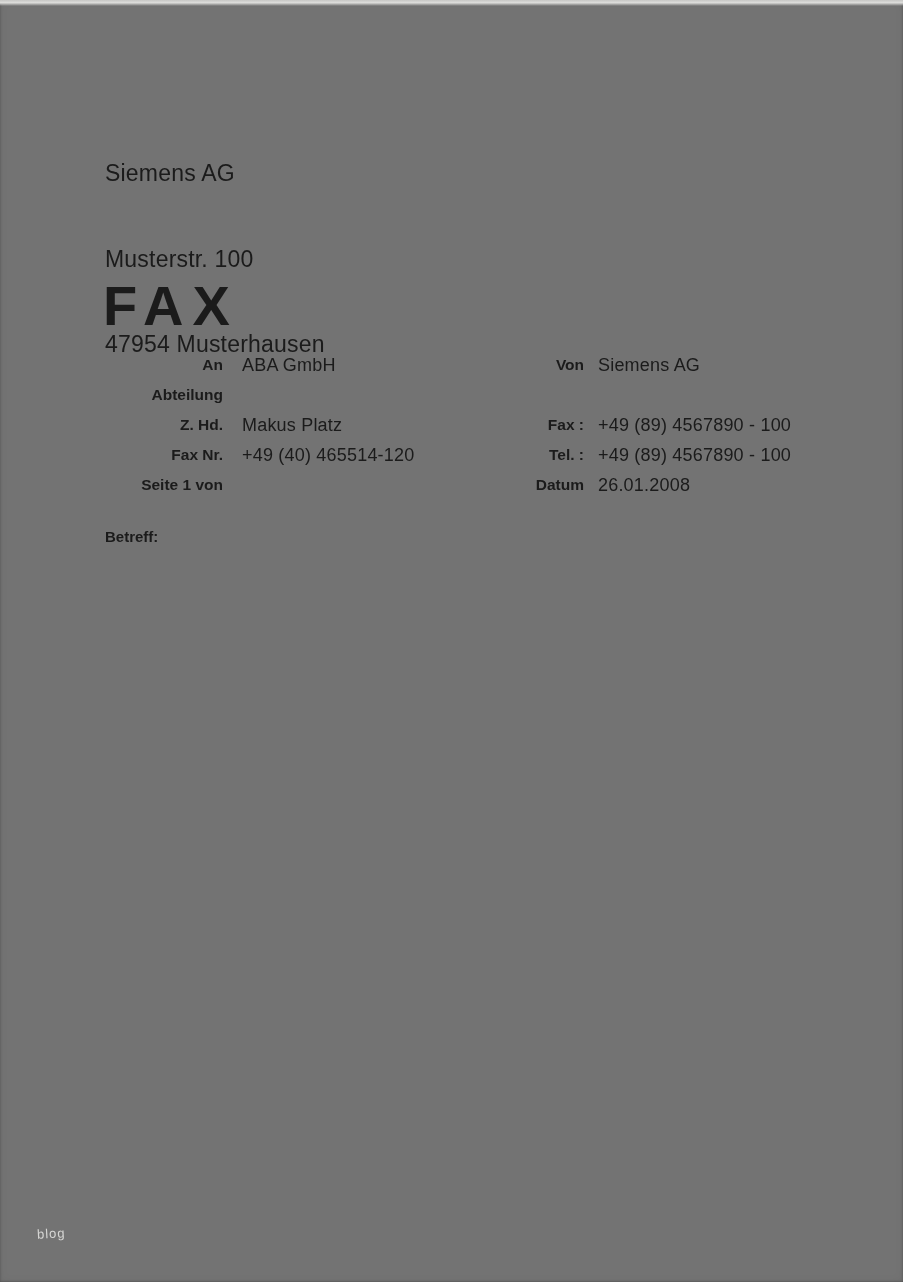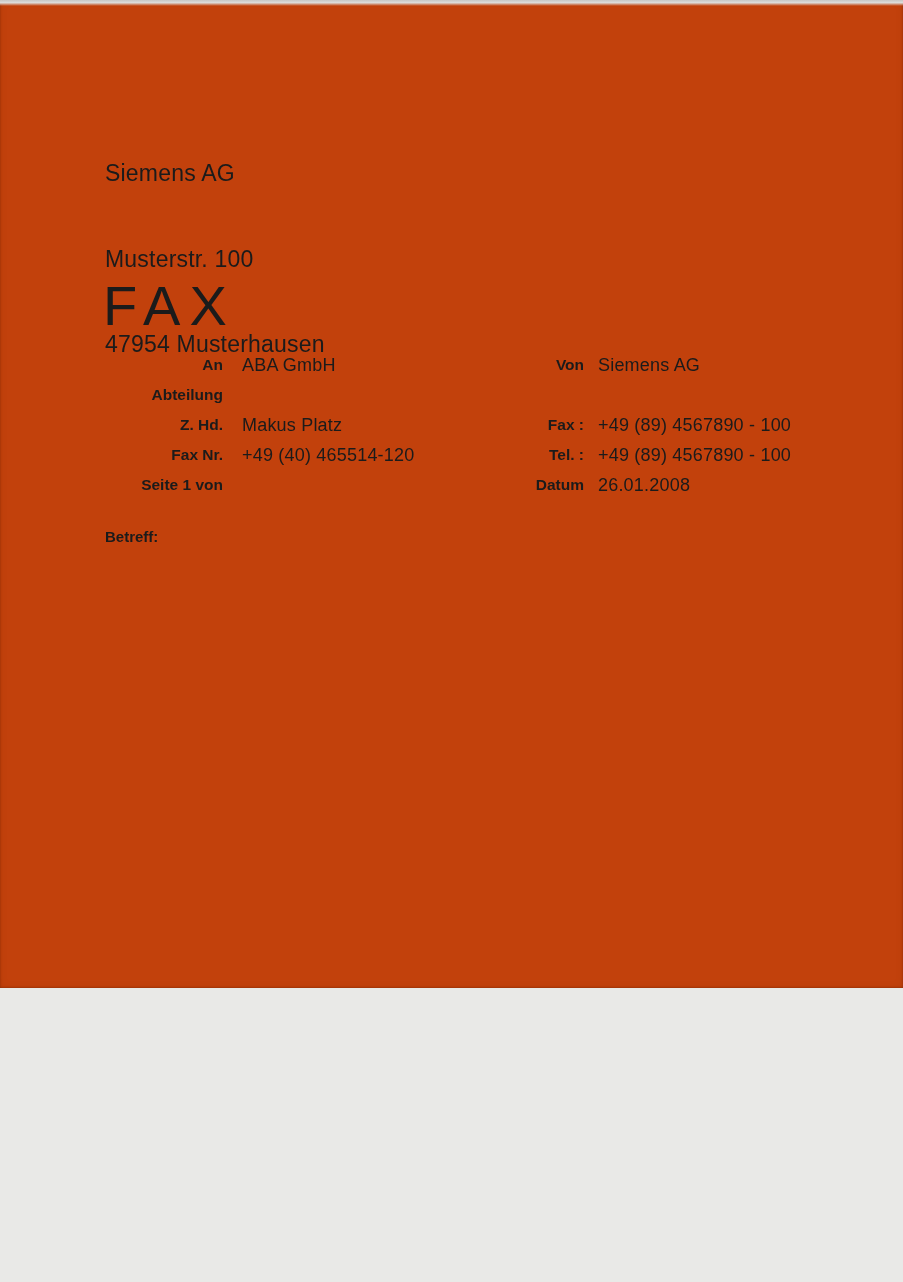--- a/index.html
+++ b/index.html
@@ -4,23 +4,23 @@
 <style>
   html, body {
     margin: 0;
     padding: 0;
     background: #e9e9e7;
     font-family: "Liberation Sans", sans-serif;
   }
   .page {
     position: relative;
     width: 903px;
-    height: 988px;
+    height: 1282px;
     margin: 0 auto;
-    background: #c2410c;
+    background: #737373;
     color: #1b1b1b;
     overflow: hidden;
     box-shadow: inset 0 0 10px rgba(0,0,0,0.05),
                 inset 1px 0 2px rgba(0,0,0,0.08),
                 inset -1px 0 2px rgba(0,0,0,0.08),
                 inset 0 -1px 2px rgba(0,0,0,0.10);
   }
   .scan-edge-top {
     position: absolute;
     top: 0; left: 0; right: 0;
@@ -36,21 +36,21 @@
     line-height: 28.5px;
     letter-spacing: 0.2px;
     white-space: pre;
   }
   .fax-title {
     position: absolute;
     left: 103px;
     top: 278px;
     font-size: 56px;
     line-height: 1;
-    font-weight: normal;
+    font-weight: bold;
     letter-spacing: 9px;
   }
   .form-col {
     position: absolute;
     top: 350px;
   }
   .form-col.left  { left: 90px;  width: 400px; }
   .form-col.right { left: 464px; width: 400px; }
   .form-row {
     display: flex;

